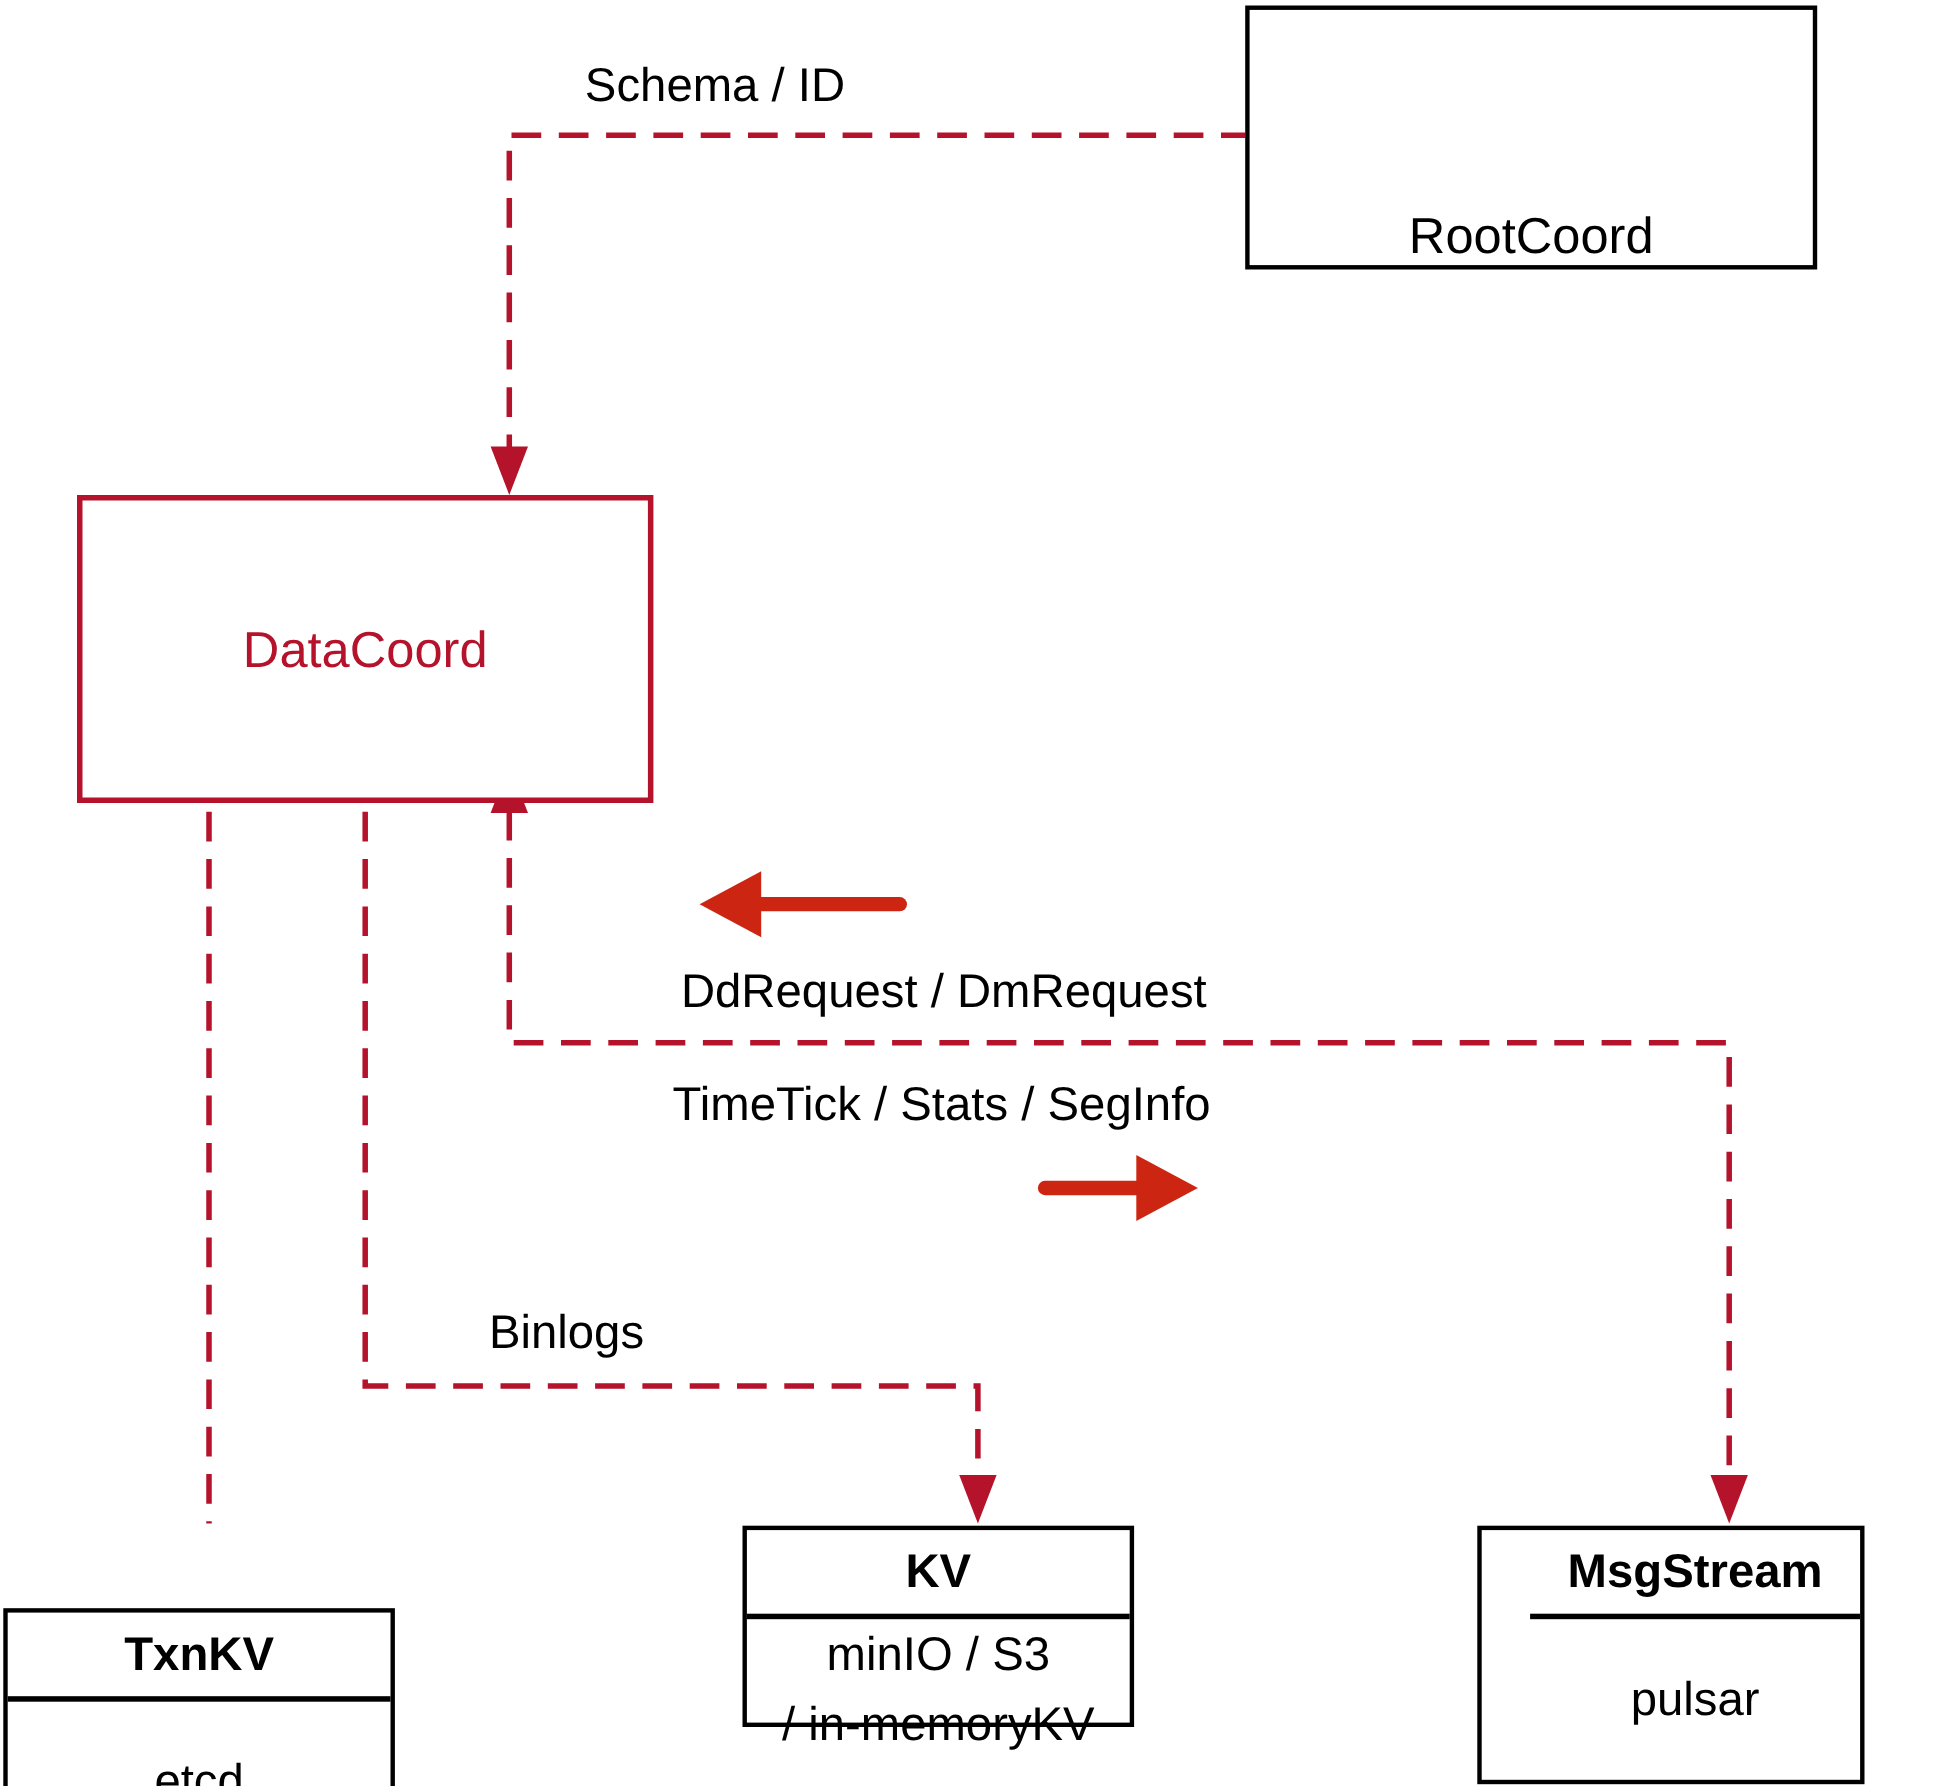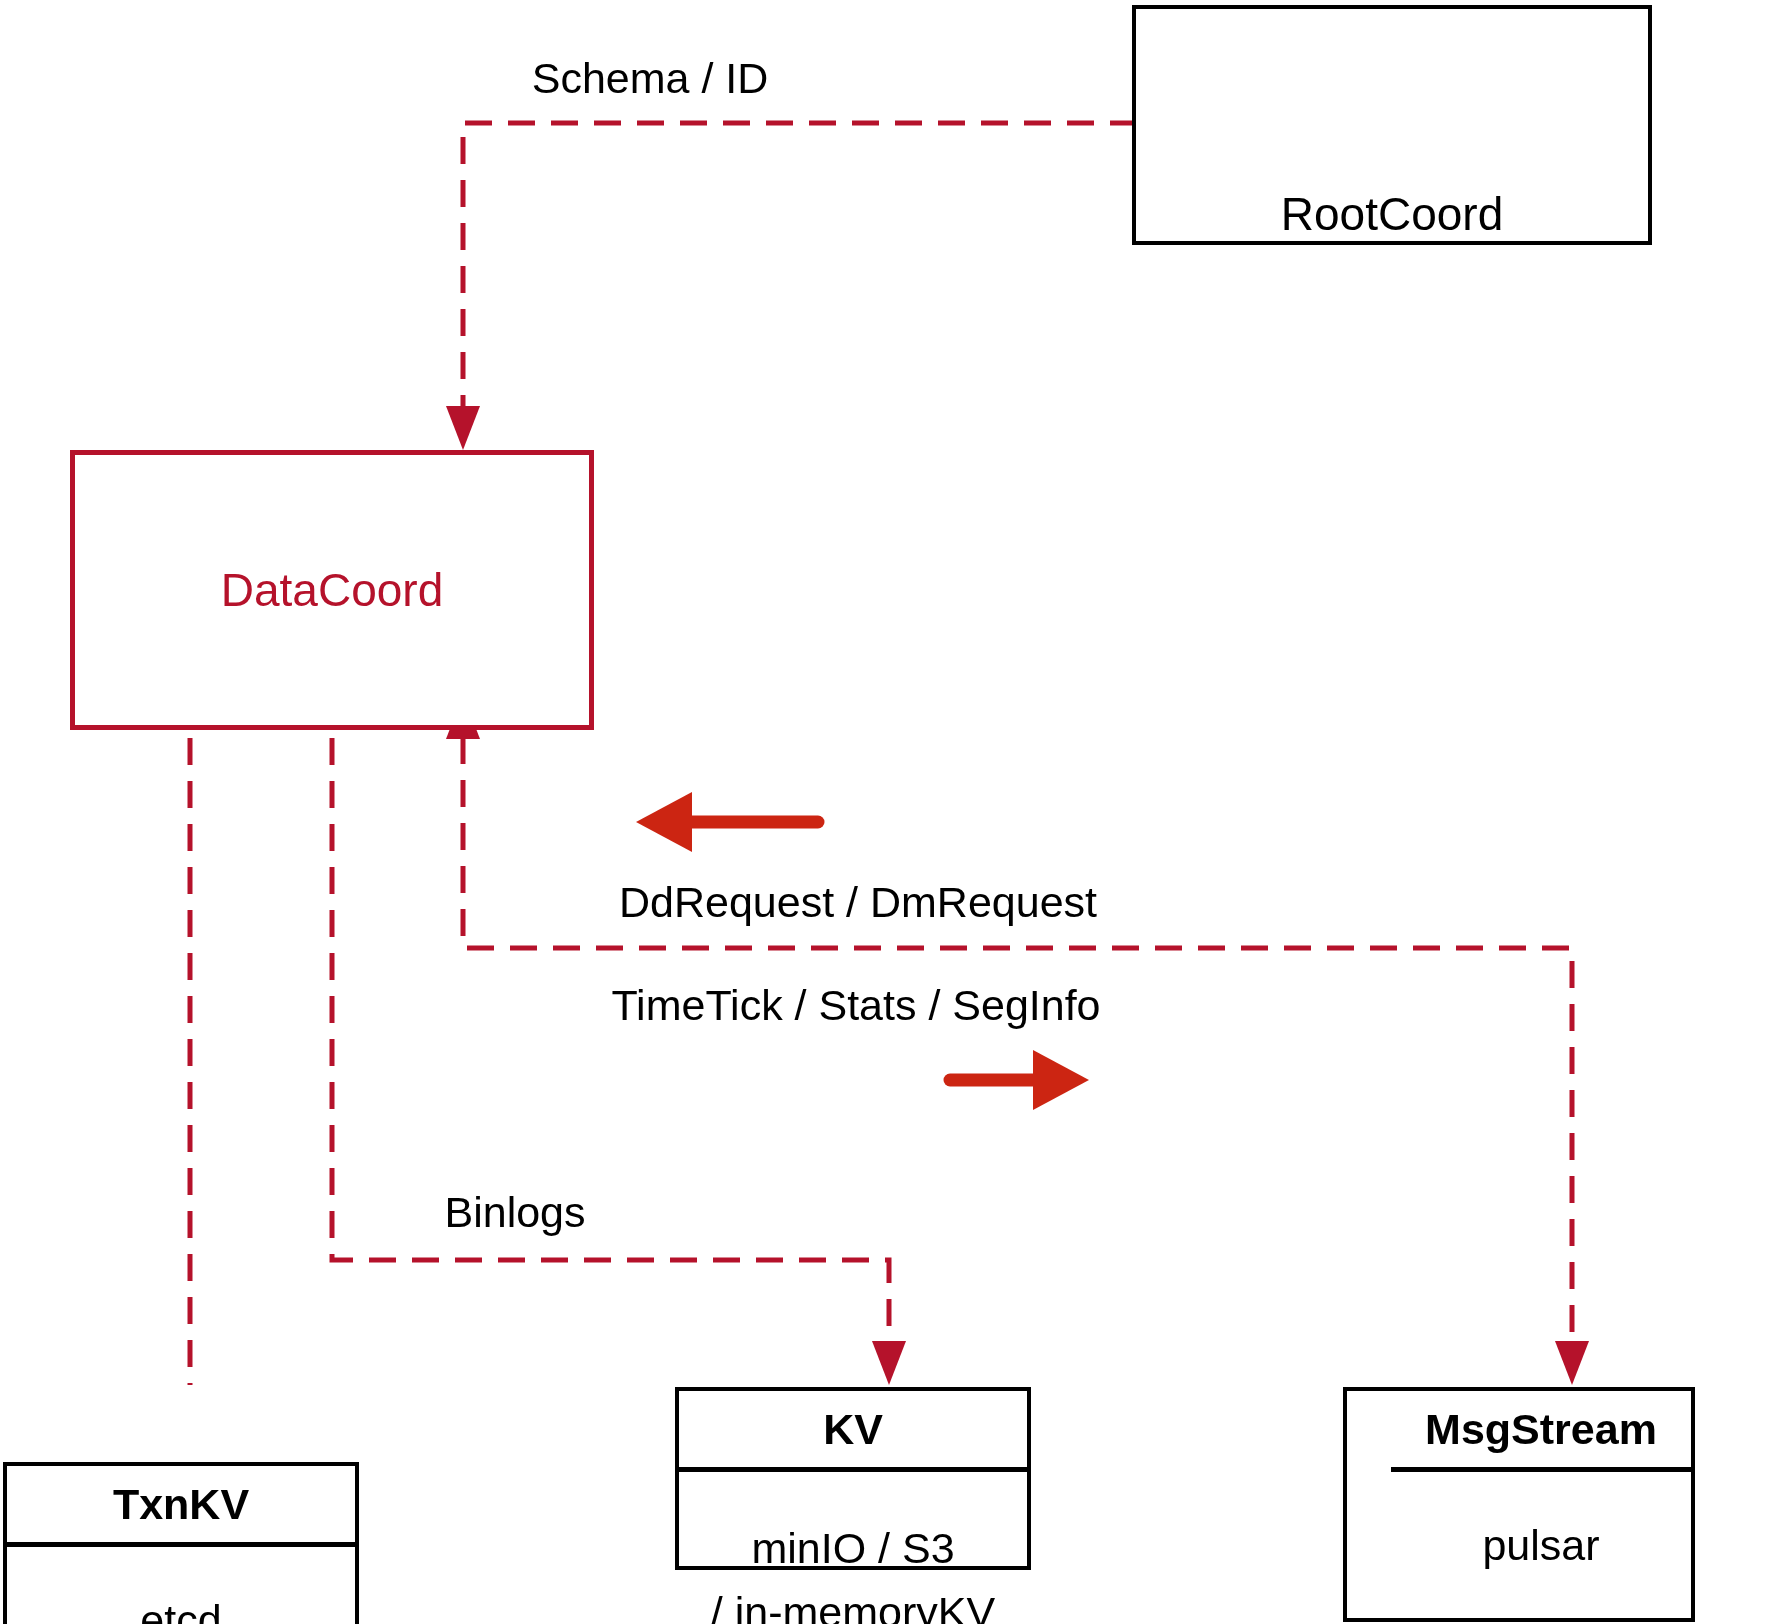--- a/index.html
+++ b/index.html
@@ -47,21 +47,21 @@
     border-bottom:5px solid var(--ink);
     display:flex;align-items:center;justify-content:center;
     font-weight:bold;font-size:43px;color:var(--ink);
   }
   .store .bd{
     flex:1 1 auto;
     display:flex;flex-direction:column;align-items:center;justify-content:center;
     font-size:43px;color:var(--ink);line-height:64px;
   }
   .store.txnkv{left:3px;top:1462px;width:356px;height:235px;}
-  .store.kv{left:675px;top:1387px;width:356px;height:183px;gap:44px;}
+  .store.kv{left:675px;top:1387px;width:356px;height:183px;}
   .store.msgstream{left:1343px;top:1387px;width:352px;height:235px;padding-left:44px;}
 
   .edge-label{
     position:absolute;
     transform:translate(-50%,-50%);
     font-size:43px;color:var(--ink);
     white-space:nowrap;
   }
   .lbl-schema{left:650px;top:78px;}
   .lbl-dddm{left:858px;top:902px;}

